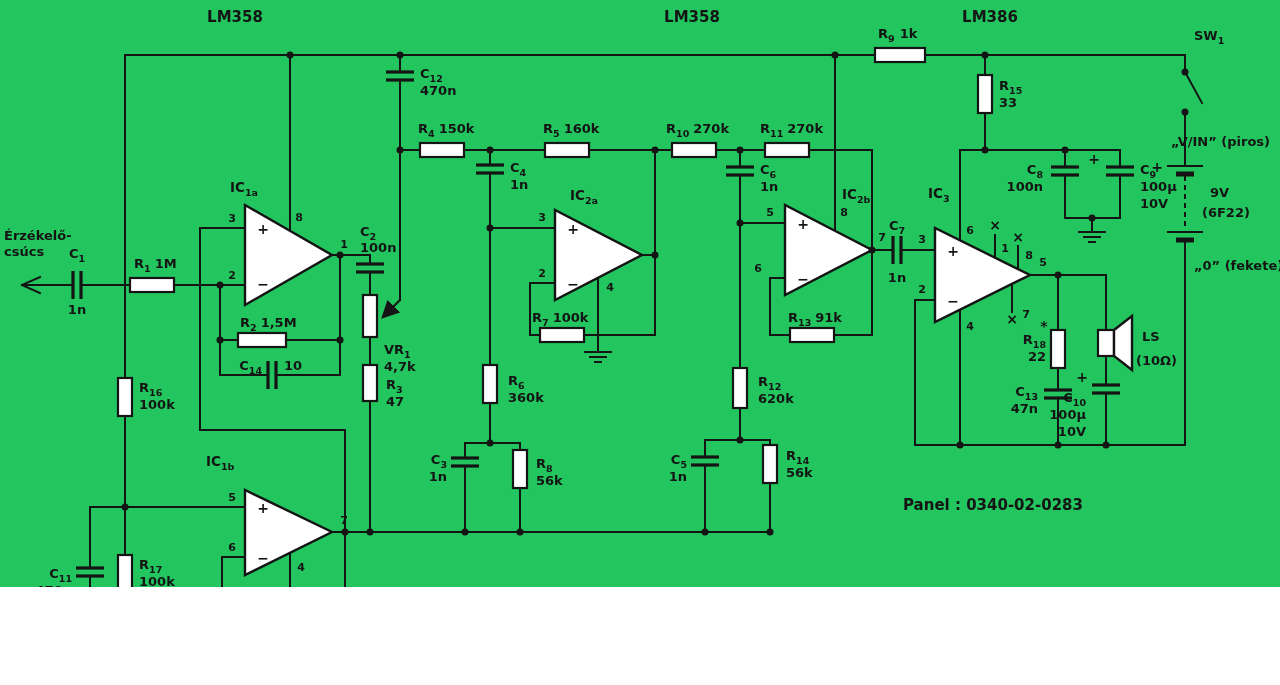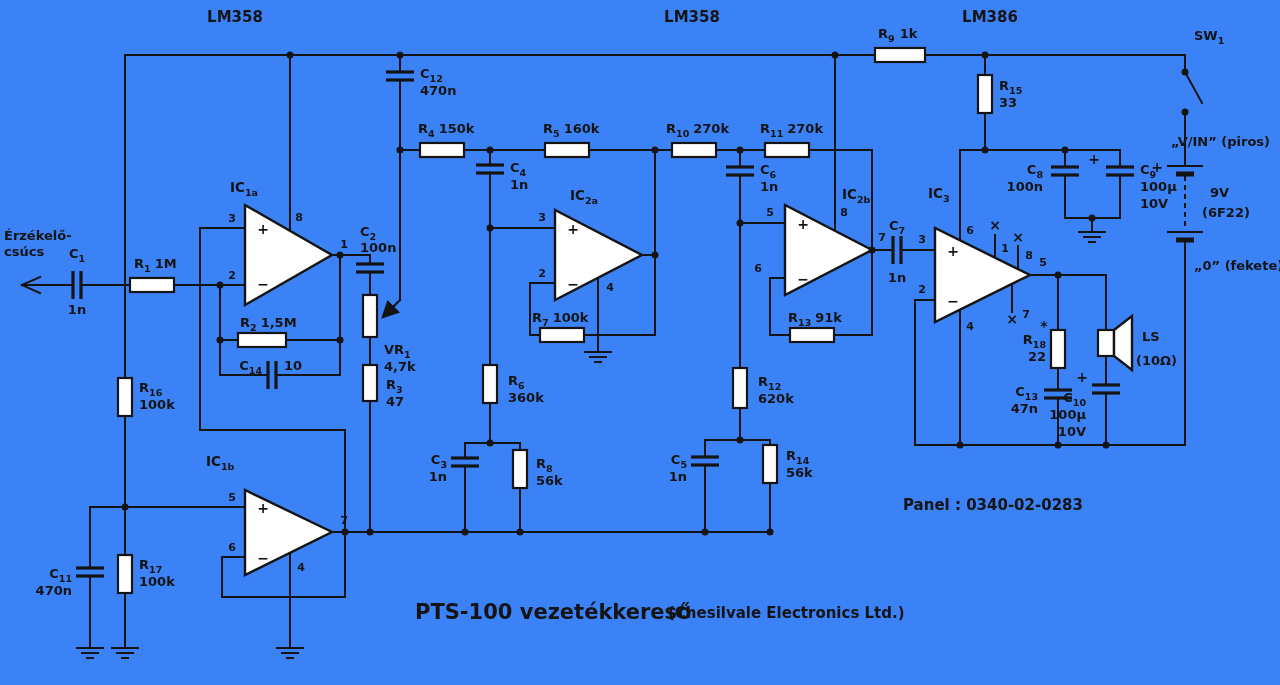--- a/index.html
+++ b/index.html
@@ -1,16 +1,16 @@
 <!DOCTYPE html>
 <html><head>
 <meta charset="utf-8">
 <style>
   html,body{margin:0;padding:0;background:#ffffff;}
-  .page{width:1280px;height:685px;background:#3b82f6;position:relative;overflow:hidden;}
+  .page{width:1280px;height:587px;background:#22c55e;position:relative;overflow:hidden;}
   svg{display:block;}
   .w{stroke:#141414;stroke-width:2;fill:none;stroke-linecap:square;}
   .p{stroke:#141414;stroke-width:3.2;fill:none;stroke-linecap:butt;}
   .thick{stroke:#141414;stroke-width:5;fill:none;}
   .thin{stroke:#141414;stroke-width:2;fill:none;}
   .dash{stroke:#141414;stroke-width:2;fill:none;stroke-dasharray:5 4;}
   .body{fill:#fff;stroke:#141414;stroke-width:2.2;}
   .tri{fill:#fff;stroke:#141414;stroke-width:2.4;stroke-linejoin:miter;}
   .dot{fill:#141414;stroke:none;}
   text{font-family:"DejaVu Sans","Liberation Sans",sans-serif;fill:#141414;}

